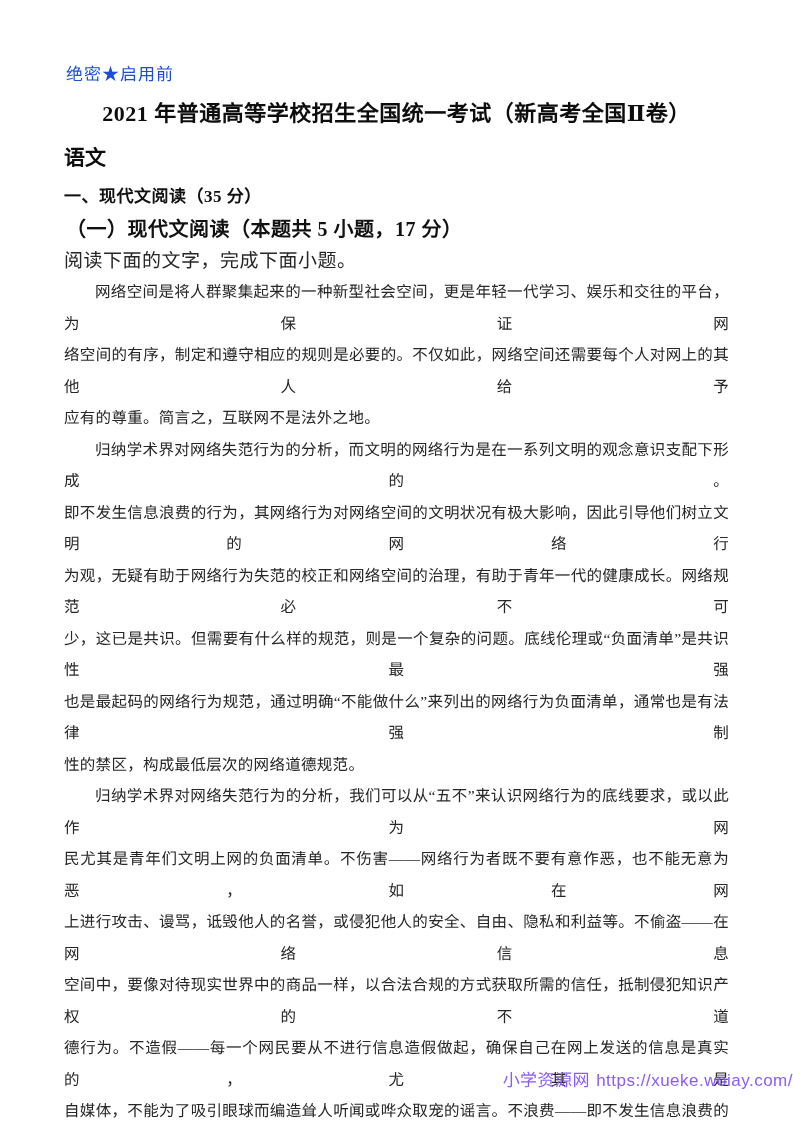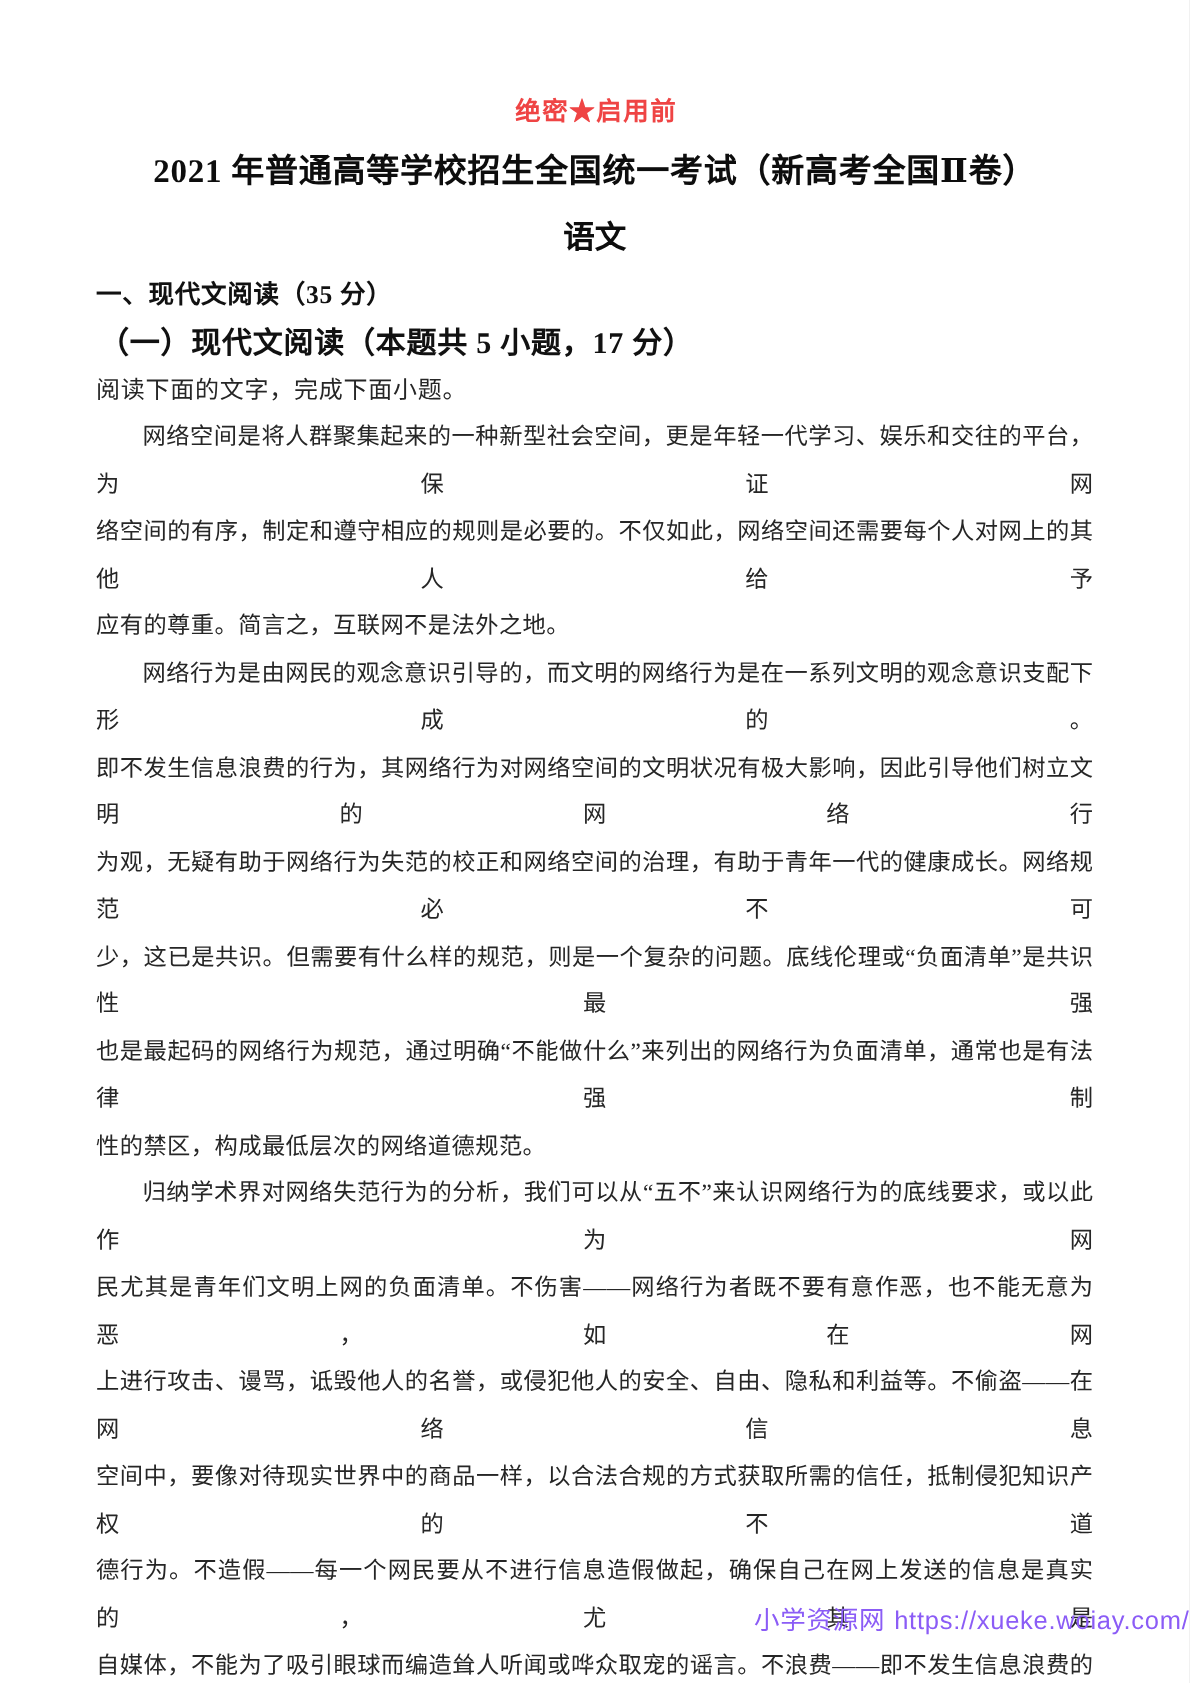--- a/index.html
+++ b/index.html
@@ -14,42 +14,41 @@
     margin: 0 auto;
     background: #ffffff;
     overflow: hidden;
     font-family: "Liberation Serif", "DejaVu Serif", serif;
     color: #262626;
     box-sizing: border-box;
     padding: 66px 64px 0 64px;
   }
   .classification {
     font-size: 17px;
-    font-weight: bold;
-    color: #ef4444;
+    font-weight: normal;
+    color: #1d4ed8;
     letter-spacing: 1px;
     margin-left: 2px;
     line-height: 18px;
-    text-align: center;
   }
   .exam-title {
     margin: 16px 0 0 0;
     font-size: 22px;
     font-weight: bold;
     color: #0d0d0d;
     text-align: center;
     letter-spacing: 0.5px;
     line-height: 28px;
   }
   .subject-title {
     margin: 17px 0 0 0;
     font-size: 21px;
     font-weight: bold;
     color: #0d0d0d;
-    text-align: center;
+    text-align: left;
     line-height: 26px;
   }
   .section-heading {
     margin-top: 16px;
     font-size: 17px;
     font-weight: bold;
     color: #111111;
     line-height: 20px;
     letter-spacing: 0.5px;
   }
@@ -57,21 +56,21 @@
     margin-top: 12px;
     font-size: 20px;
     font-weight: bold;
     color: #111111;
     line-height: 21px;
     letter-spacing: 0.5px;
     padding-left: 2px;
   }
   .instruction {
     margin-top: 10px;
-    font-size: 16px;
+    font-size: 19px;
     line-height: 22px;
     letter-spacing: 0.5px;
   }
   .passage {
     margin-top: 4px;
   }
   .pline {
     font-size: 15.5px;
     line-height: 31.5px;
     text-align: justify;
@@ -113,21 +112,21 @@
   <div class="section-heading">一、现代文阅读（35 分）</div>
 
   <div class="subsection-heading">（一）现代文阅读（本题共 5 小题，17 分）</div>
 
   <div class="instruction">阅读下面的文字，完成下面小题。</div>
 
   <div class="passage" id="passage">
       <div class="pline first">网络空间是将人群聚集起来的一种新型社会空间，更是年轻一代学习、娱乐和交往的平台，为保证网</div>
       <div class="pline">络空间的有序，制定和遵守相应的规则是必要的。不仅如此，网络空间还需要每个人对网上的其他人给予</div>
       <div class="pline endline">应有的尊重。简言之，互联网不是法外之地。</div>
-      <div class="pline first">网络行为是由网民的观念意识引导的，而文明的网络行为是在一系列文明的观念意识支配下形成的。</div>
+      <div class="pline first">归纳学术界对网络失范行为的分析，而文明的网络行为是在一系列文明的观念意识支配下形成的。</div>
       <div class="pline">即不发生信息浪费的行为，其网络行为对网络空间的文明状况有极大影响，因此引导他们树立文明的网络行</div>
       <div class="pline">为观，无疑有助于网络行为失范的校正和网络空间的治理，有助于青年一代的健康成长。网络规范必不可</div>
       <div class="pline">少，这已是共识。但需要有什么样的规范，则是一个复杂的问题。底线伦理或“负面清单”是共识性最强</div>
       <div class="pline">也是最起码的网络行为规范，通过明确“不能做什么”来列出的网络行为负面清单，通常也是有法律强制</div>
       <div class="pline endline">性的禁区，构成最低层次的网络道德规范。</div>
       <div class="pline first">归纳学术界对网络失范行为的分析，我们可以从“五不”来认识网络行为的底线要求，或以此作为网</div>
       <div class="pline">民尤其是青年们文明上网的负面清单。不伤害——网络行为者既不要有意作恶，也不能无意为恶，如在网</div>
       <div class="pline">上进行攻击、谩骂，诋毁他人的名誉，或侵犯他人的安全、自由、隐私和利益等。不偷盗——在网络信息</div>
       <div class="pline">空间中，要像对待现实世界中的商品一样，以合法合规的方式获取所需的信任，抵制侵犯知识产权的不道</div>
       <div class="pline">德行为。不造假——每一个网民要从不进行信息造假做起，确保自己在网上发送的信息是真实的，尤其是</div>

